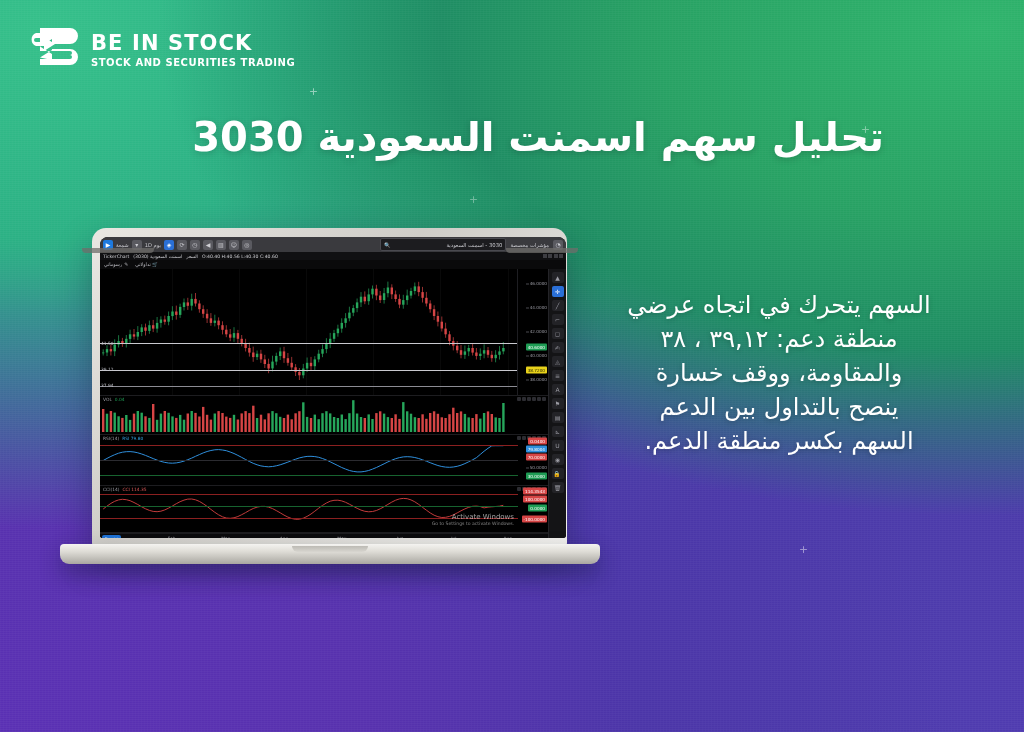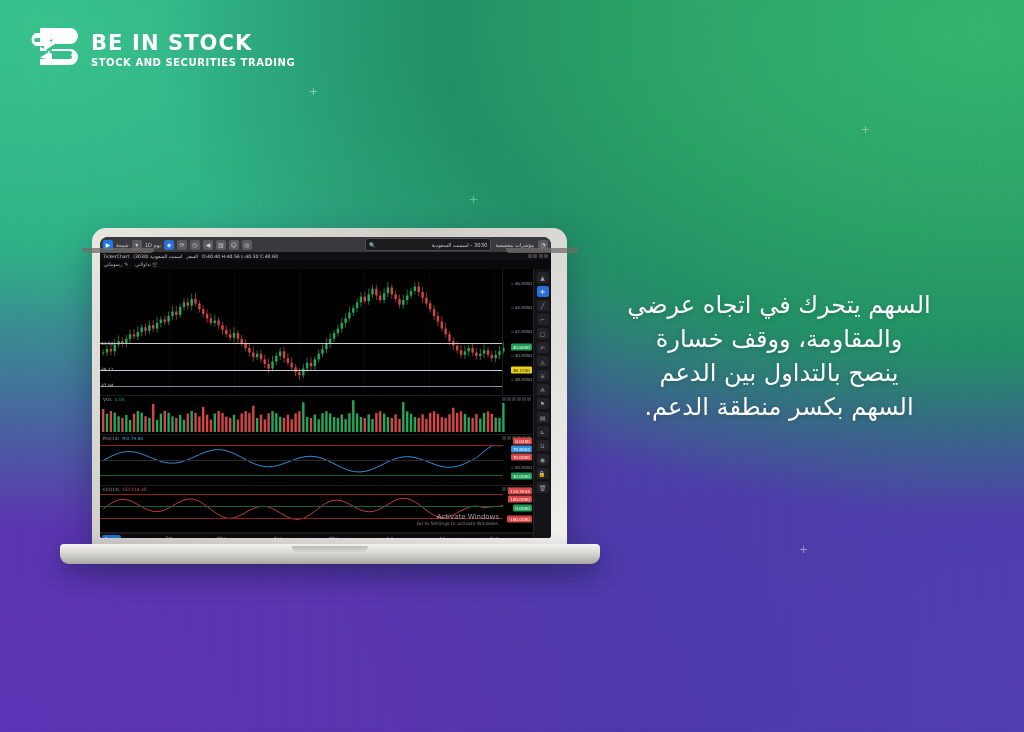--- a/index.html
+++ b/index.html
@@ -51,21 +51,21 @@
   
   .datewrap{position:absolute;right:62px;top:618px;text-align:center;}
   .date-text{color:#fff;font-size:27px;font-weight:bold;letter-spacing:.6px;
     text-shadow:0 2px 6px rgba(0,0,0,.2);}
   .date-rule{margin-top:9px;height:11px;background:#2fb464;border-radius:1px;width:206px;}
 
   
   .laptop{position:absolute;left:60px;top:228px;width:540px;height:350px;}
   .lid{position:absolute;left:32px;top:0;width:475px;height:320px;
     background:linear-gradient(135deg,#e9e7e2 0%,#cfcdc8 42%,#f2f1ee 100%);
-    border-radius:14px 14px 5px 5px;padding:9px 16px 10px 8px;box-sizing:border-box;
+    border-radius:14px 14px 5px 5px;padding:9px 1px 10px 8px;box-sizing:border-box;
     box-shadow:0 16px 34px rgba(10,20,40,.34);}
   .screen{position:relative;width:100%;height:100%;background:#0a0a0b;border-radius:8px 8px 3px 3px;
     overflow:hidden;}
   .base{position:absolute;left:0;top:316px;width:540px;height:20px;
     background:linear-gradient(180deg,#f4f3f0 0%,#dedcd6 38%,#c3c1bb 70%,#a9a7a1 100%);
     border-radius:4px 4px 9px 9px;box-shadow:0 10px 22px rgba(10,20,40,.33);}
   .notch{position:absolute;left:232px;top:2px;width:76px;height:6px;border-radius:0 0 6px 6px;
     background:linear-gradient(180deg,#bcbab4,#d8d6d0);}
   .foot{position:absolute;top:20px;height:5px;background:#6f6e6b;border-radius:0 0 4px 4px;opacity:.75;}
 
@@ -147,23 +147,25 @@
     <svg class="logo-mark" viewBox="0 0 50 52">
       <path d="M10 4 H40 a8 8 0 0 1 0 16 H22 v-5 l-12 7.5 12 7.5 v-5 h18 a8 8 0 0 1 0 16 H10 v-6 h30 a2 2 0 0 0 0-4 H22 v5 L10 33.5 22 26 v5 h18 a2 2 0 0 0 0-4 H10 Z" fill="#ffffff"></path>
       <path d="M6 9 h14 v5 H6 a2 2 0 0 0 0 4 h8 v-5 l11 7 -11 7 v-5 H6 A7 7 0 0 1 6 9 Z" fill="#ffffff"></path>
     </svg>
     <div class="logo-text">
       <div class="logo-name">BE IN STOCK</div>
       <div class="logo-sub">STOCK AND SECURITIES TRADING</div>
     </div>
   </div>
 
+  <div class="headline">تحليل سهم اسمنت السعودية 3030</div>
 
   <div class="analysis">
     <div>السهم يتحرك في اتجاه عرضي</div>
+    <div>منطقة دعم: ٣٩,١٢ ، ٣٨</div>
     <div>والمقاومة، ووقف خسارة</div>
     <div>ينصح بالتداول بين الدعم</div>
     <div>السهم بكسر منطقة الدعم.</div>
   </div>
 
 
   <div class="laptop">
     <div class="lid">
       <div class="screen">
 

